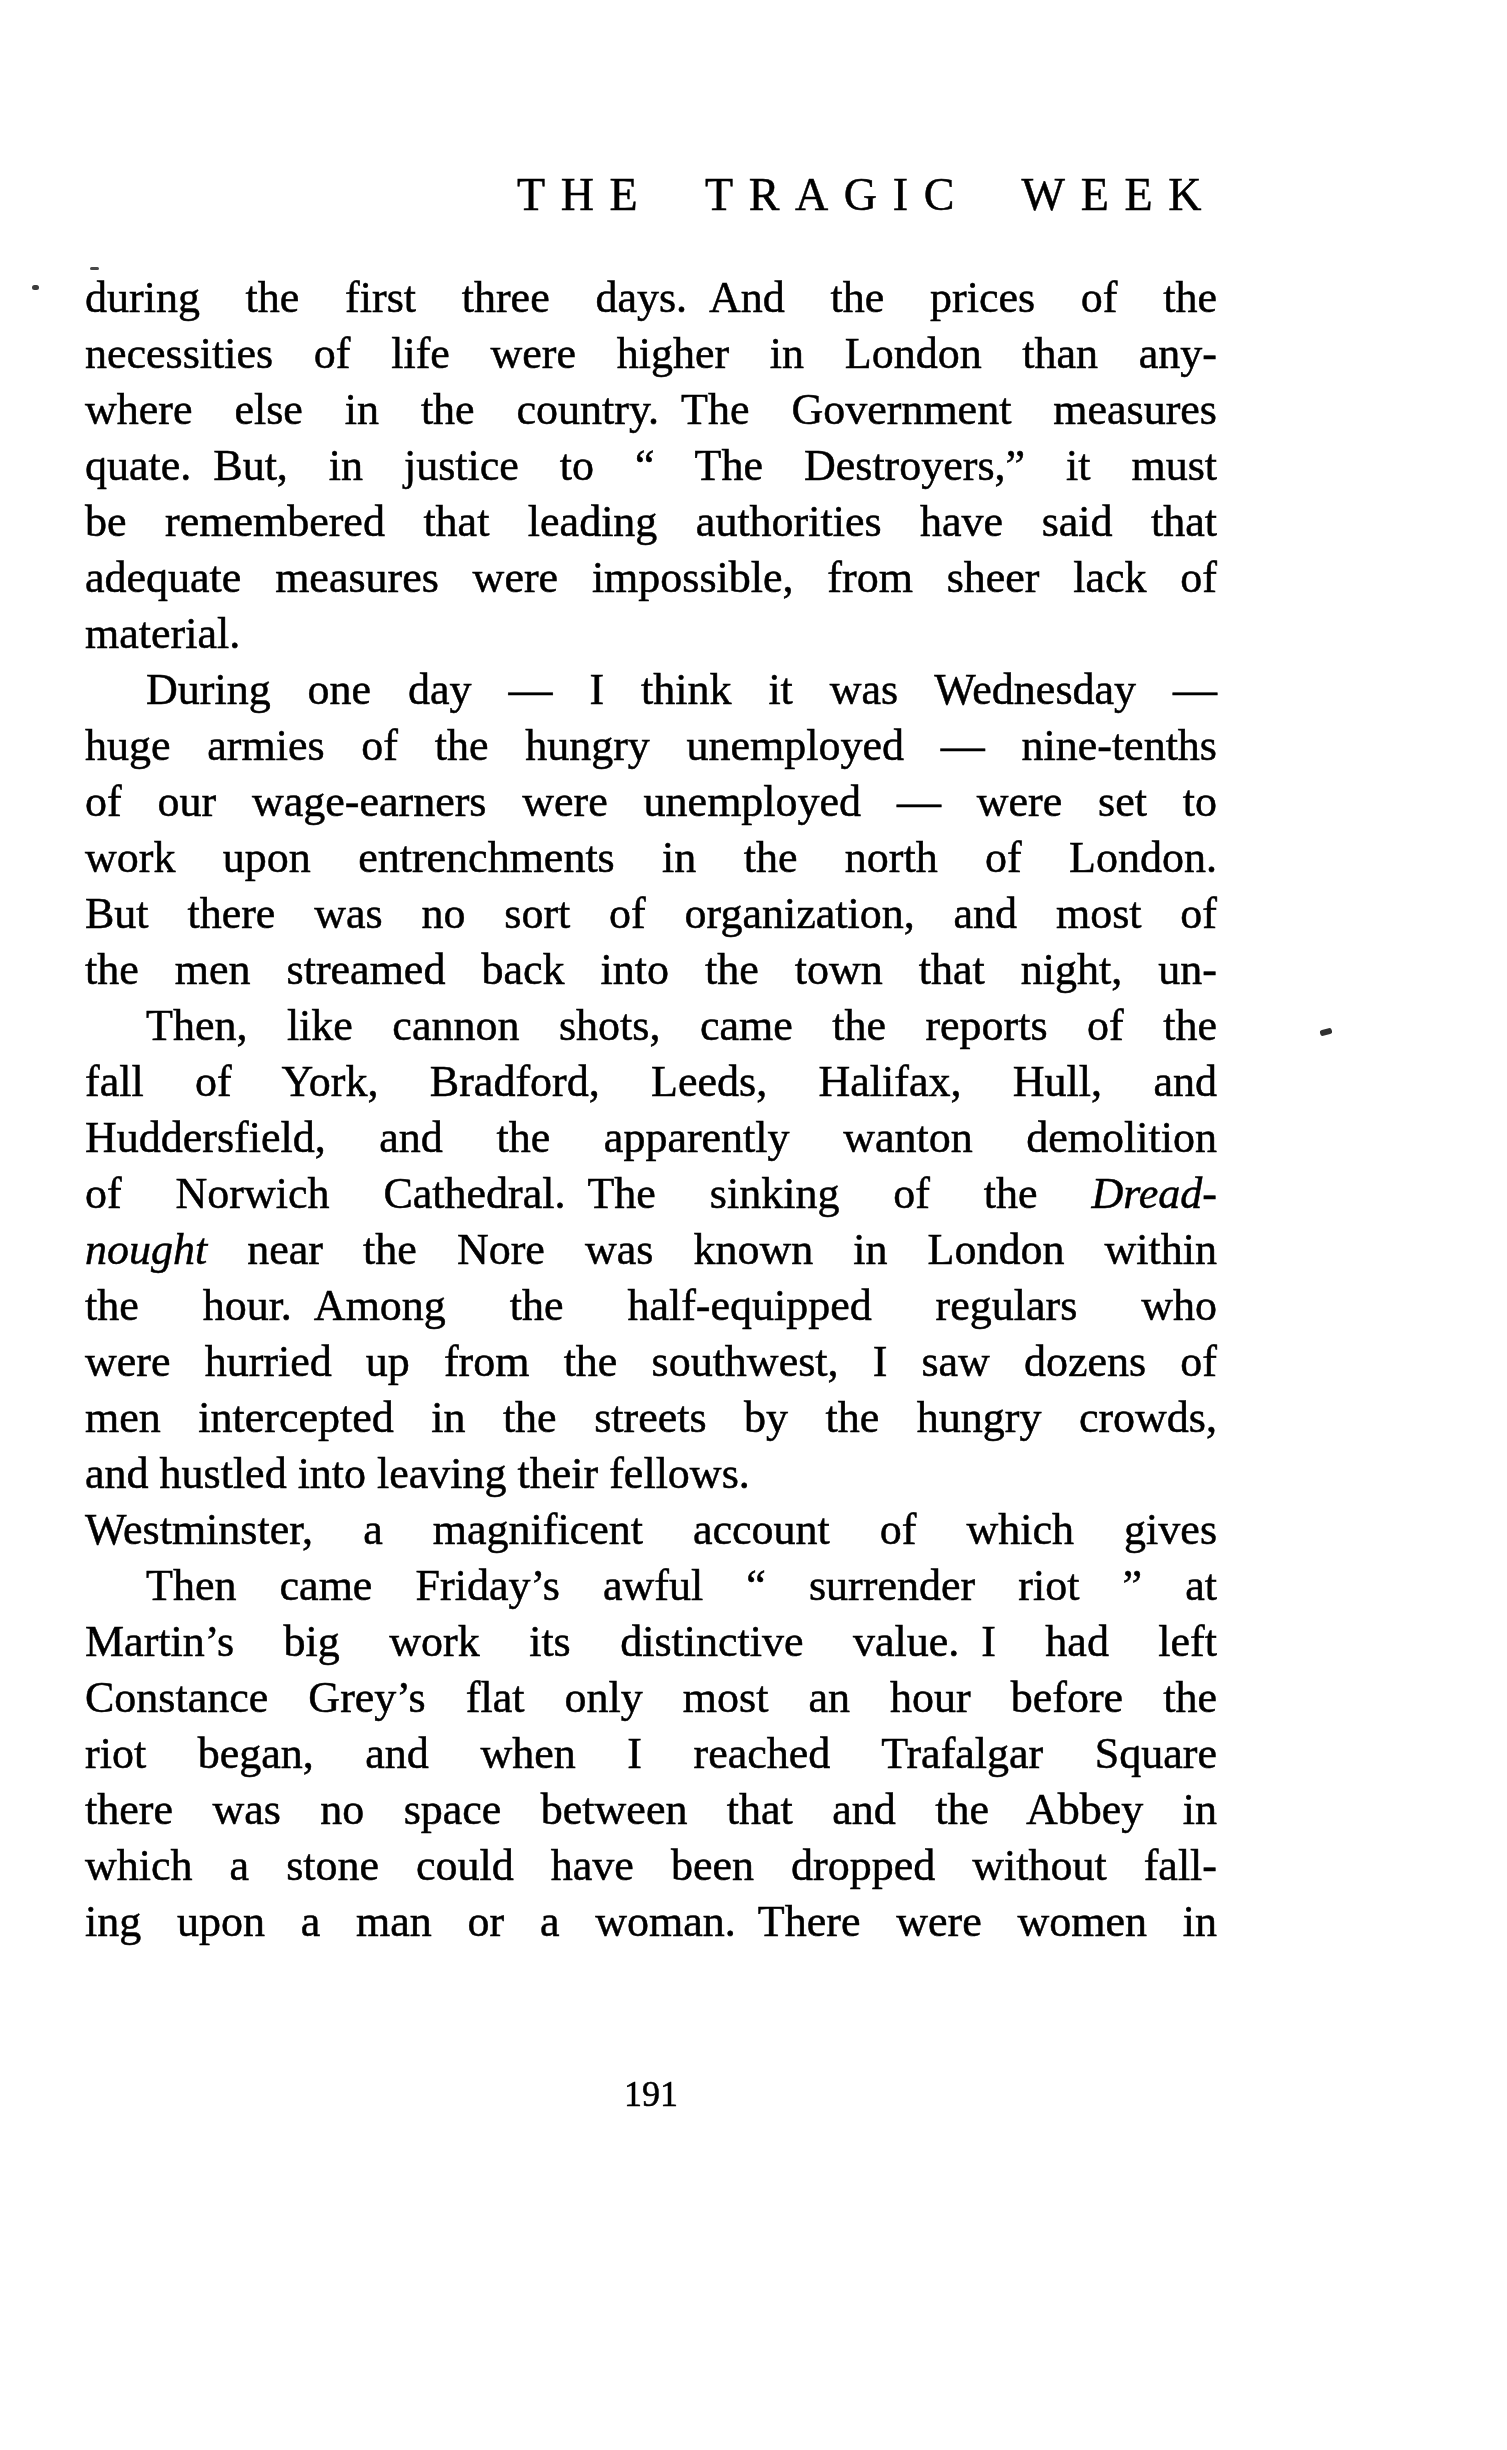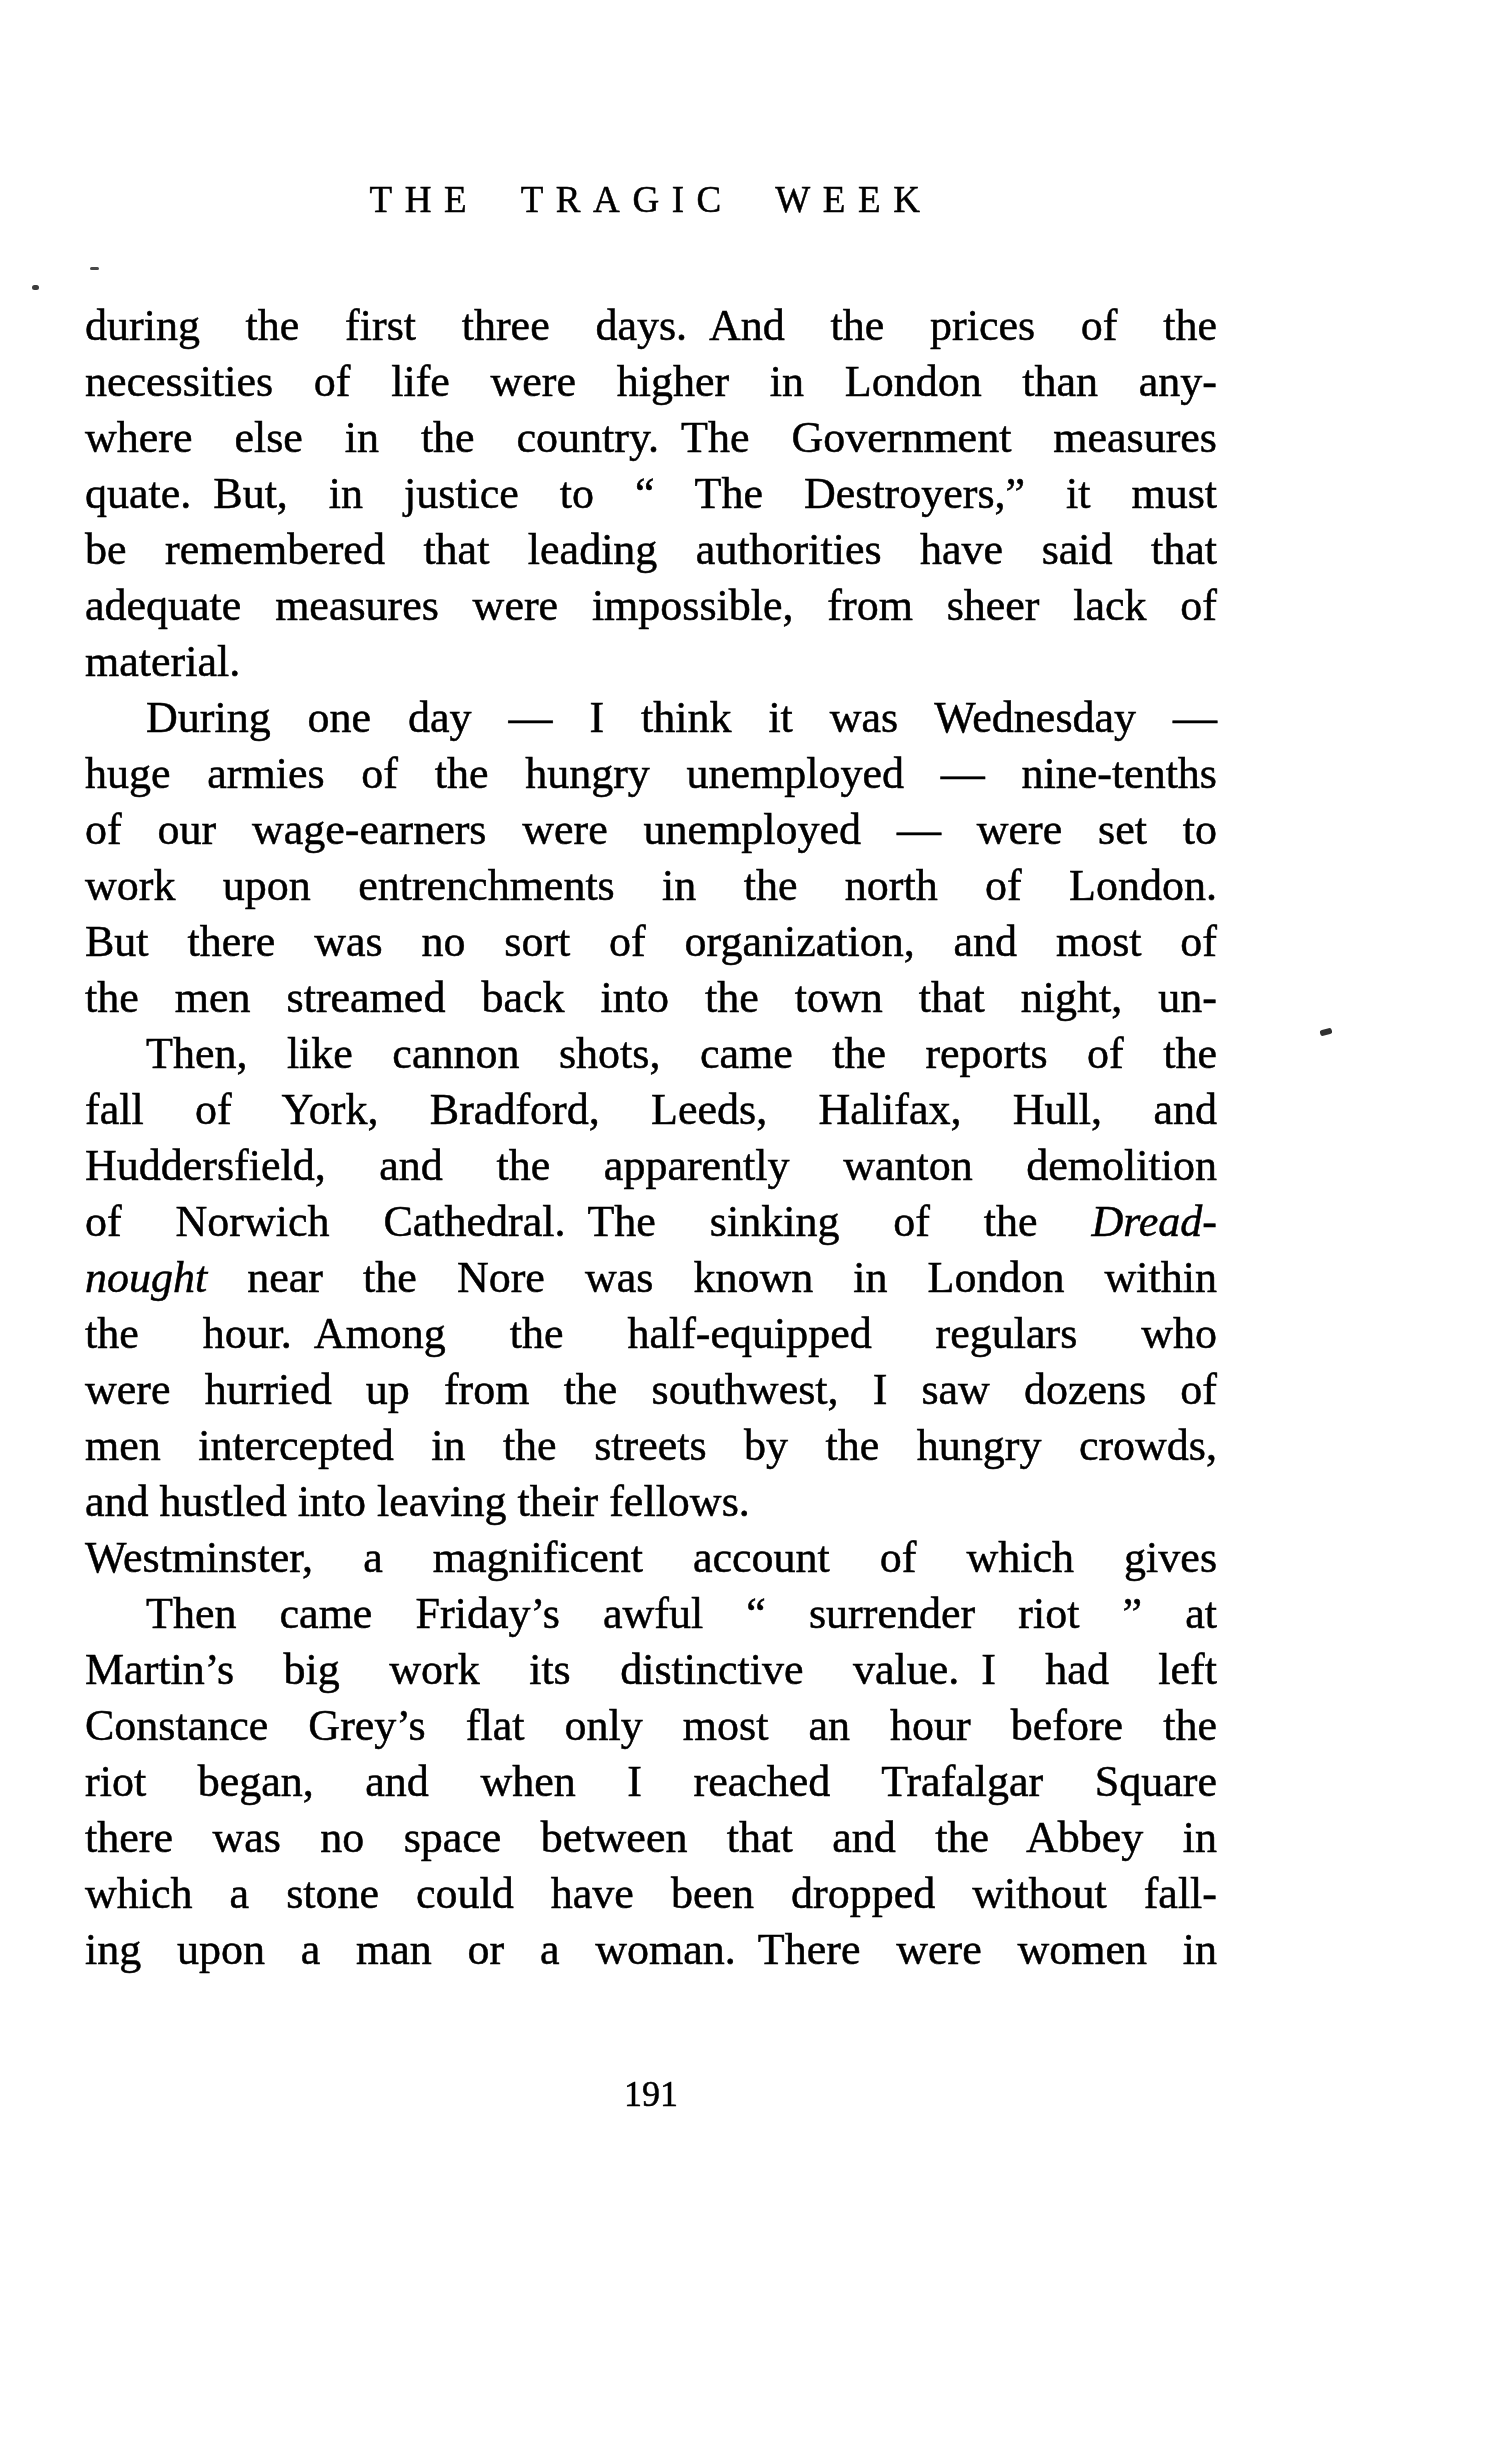--- a/index.html
+++ b/index.html
@@ -11,32 +11,31 @@
     position: relative;
     overflow: hidden;
   }
   .page {
     position: absolute; inset: 0;
     background: #fff;
     -webkit-text-stroke: 0.5px #000; 
   }
   .running-head {
     position: absolute;
-    left: 85px; top: 181px; width: 1132px;
-    text-align: center;
-    font-size: 37px; line-height: 1;
+    left: 85px; top: 172px; width: 1132px;
+    text-align: right;
+    font-size: 46px; line-height: 1;
     letter-spacing: 0.34em;
     word-spacing: 0.55em;
   }
   .text-block {
     position: absolute;
     left: 85px; top: 270px; width: 1132px;
     font-size: 44px;
     line-height: 56px;
-    margin-top: 28px;
   }
   .line {
     height: 56px;
     text-align: justify;
     text-align-last: justify;
     white-space: nowrap;
   }
   .line.ragged { text-align-last: left; }
   .line.indent { text-indent: 61px; }
   .em { font-style: italic; }

